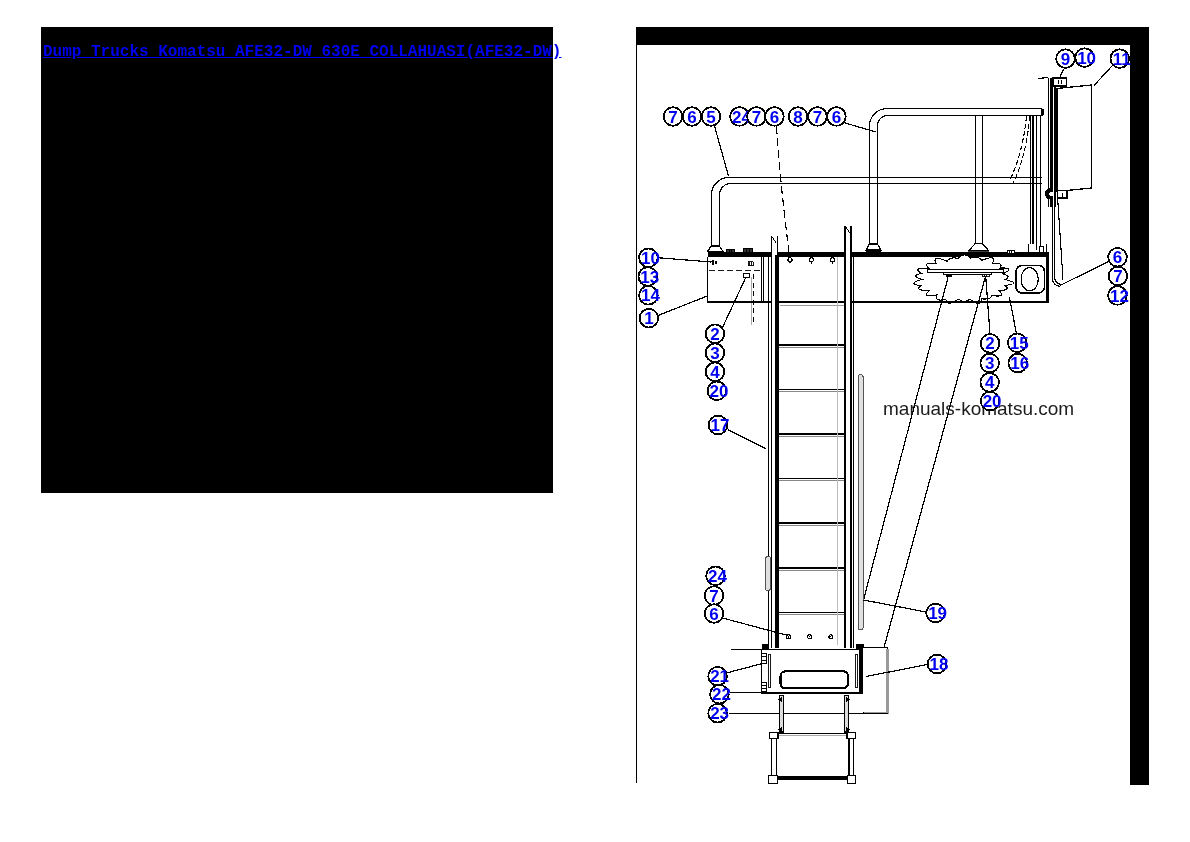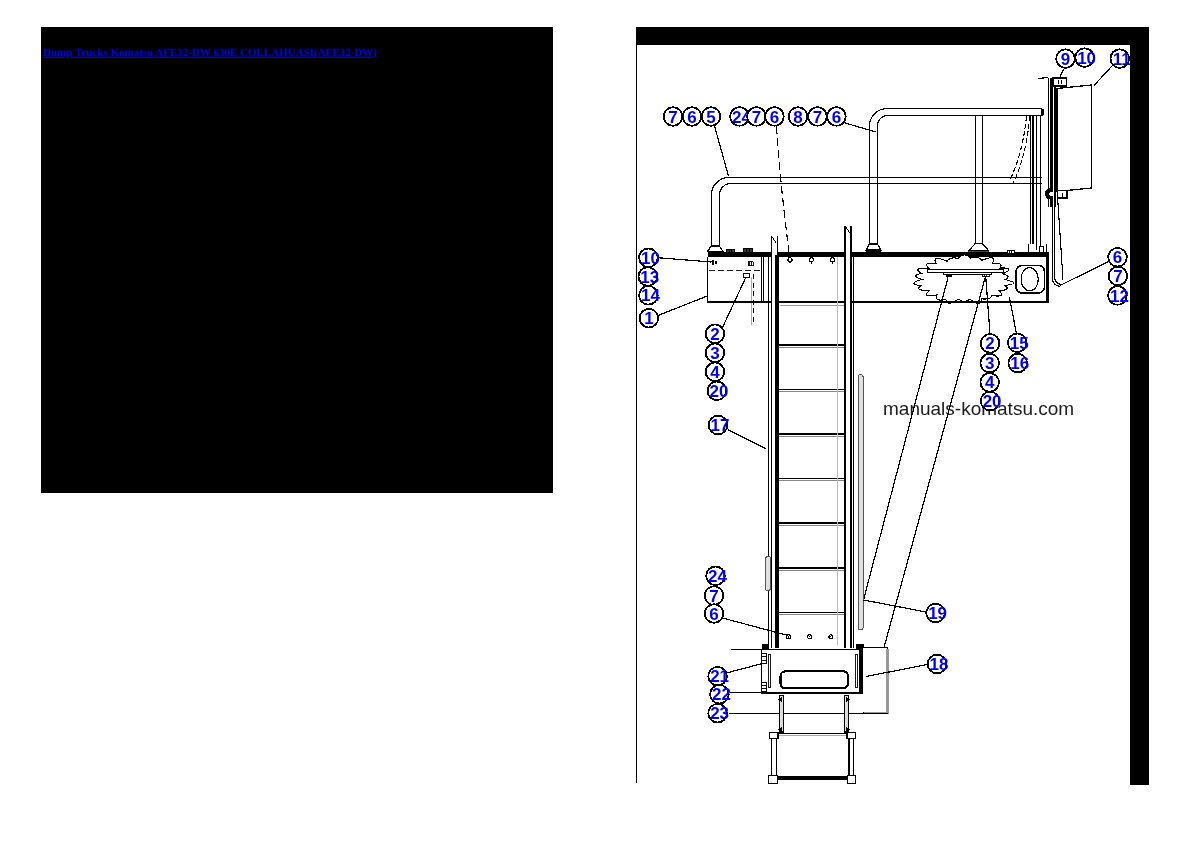--- a/index.html
+++ b/index.html
@@ -1,19 +1,19 @@
 <!DOCTYPE html>
 <html><head>
 <meta charset="utf-8">
 <style>
 html,body{margin:0;padding:0;background:#fff;width:1190px;height:842px;overflow:hidden}
 *{box-sizing:border-box}
 .wrap{position:relative;width:1190px;height:842px;font-family:"Liberation Sans",sans-serif}
 .leftbox{position:absolute;left:40.8px;top:26.9px;width:512px;height:466px;background:#000}
-.leftbox a{color:#0000ee;text-decoration:underline;font-family:Liberation Serif, serif;font-size:11px;white-space:nowrap}
+.leftbox a{color:#0000ee;text-decoration:underline;font-family:Liberation Mono, monospace;font-size:16px;white-space:nowrap}
 .linkline{position:absolute;left:2.2px;top:15.5px}
 </style>
 </head>
 <body>
 <div class="wrap">
 
 <div class="leftbox">
 
 <div class="linkline"><a href="#"><b>Dump Trucks Komatsu AFE32-DW 630E COLLAHUASI(AFE32-DW)</b></a></div>
 </div>

